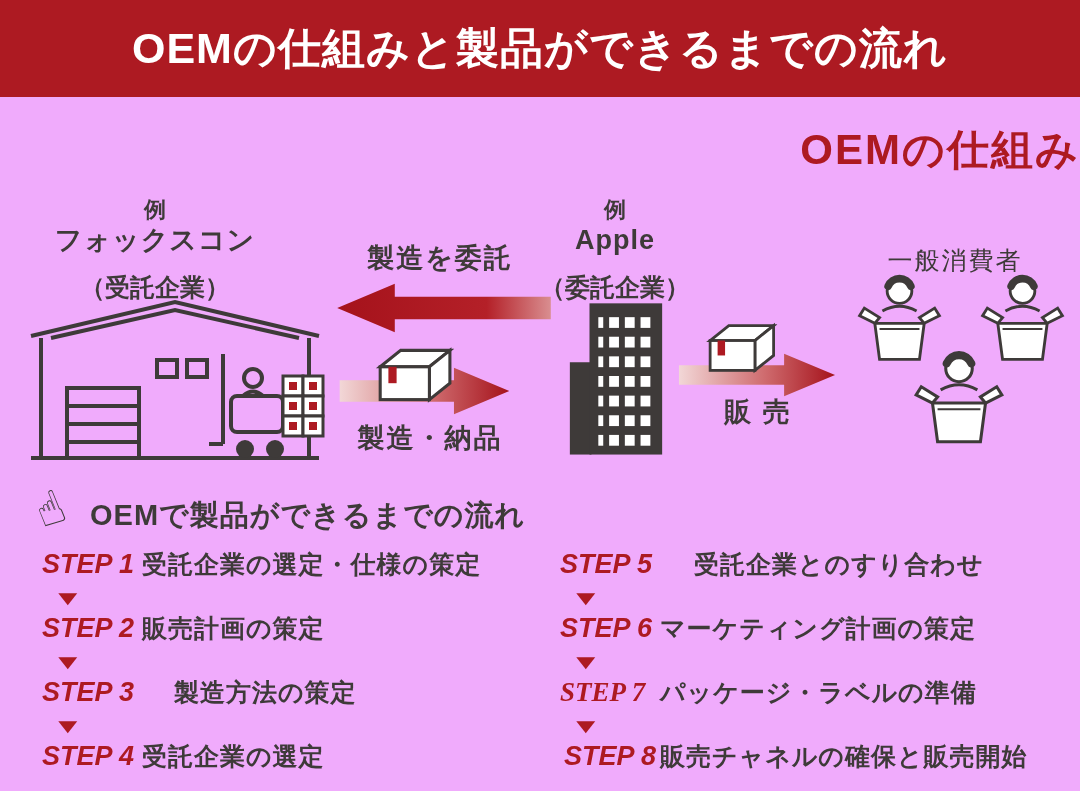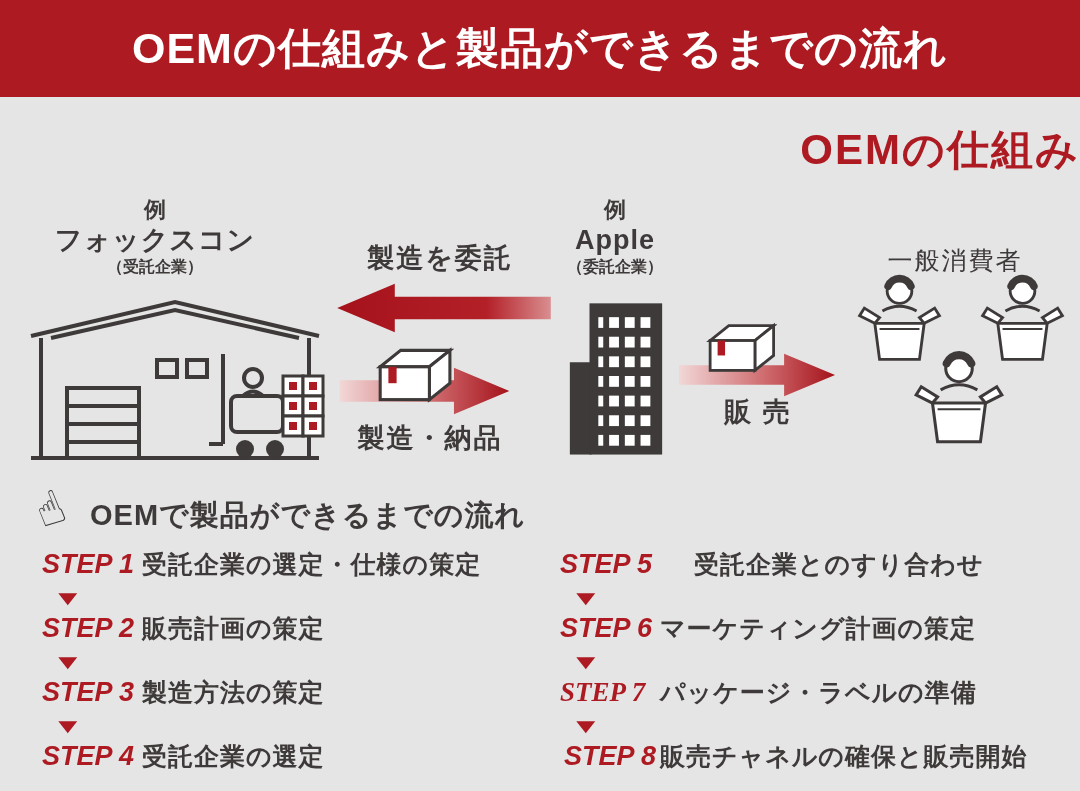--- a/index.html
+++ b/index.html
@@ -1,38 +1,38 @@
 <!DOCTYPE html>
 <html><head>
 <meta charset="utf-8">
 <style>
   html,body{margin:0;padding:0;background:#fff;}
   #canvas{
-    position:relative;width:1080px;height:791px;overflow:hidden;background:#e5e5e5;
+    position:relative;width:1080px;height:791px;overflow:hidden;background:#f0abfc;
     font-family:"Liberation Sans","DejaVu Sans",sans-serif;color:#3e3a39;
   }
   .abs{position:absolute;}
   
   .header{
     left:0;top:0;width:1080px;height:97px;background:#ad1a22;
     display:flex;align-items:center;justify-content:center;
   }
   .header h1{
     margin:0;color:#fff;font-size:43px;font-weight:800;letter-spacing:1px;white-space:nowrap;
   }
   
   .scheme-title{
     left:0;top:122px;width:1080px;text-align:right;
     color:#ad1a22;font-size:42px;font-weight:800;letter-spacing:2px;
   }
   
   .entity-label{text-align:center;font-weight:800;line-height:1.25;}
   .entity-label .ex{font-size:22px;display:block;}
   .entity-label .nm{font-size:27px;display:block;letter-spacing:1px;}
-  .entity-label .rl{font-size:16px;display:block;}
+  .entity-label .rl{font-size:25px;display:block;margin-top:15px;}
   .arrow-caption{font-size:27px;font-weight:800;text-align:center;letter-spacing:2px;white-space:nowrap;}
   .consumer-label{font-size:25px;font-weight:400;letter-spacing:2px;white-space:nowrap;}
   
   .flow-title{font-size:29px;font-weight:800;letter-spacing:1px;white-space:nowrap;}
   .hand{font-size:46px;color:#3e3a39;display:inline-block;transform:rotate(-22deg);}
   .step-row{display:flex;align-items:baseline;white-space:nowrap;}
   .step-label{
     font-style:italic;font-weight:800;color:#ad1a22;font-size:27px;
     width:100px;flex:0 0 100px;letter-spacing:0px;
   }
@@ -213,21 +213,21 @@
   <div class="abs step-row" style="left:42px;top:548px;">
     <span class="step-label">STEP 1</span>
     <span class="step-text">受託企業の選定・仕様の策定</span>
   </div>
   <div class="abs" style="left:56px;top:584px;"><span class="down-arrow">▼</span></div>
   <div class="abs step-row" style="left:42px;top:612px;">
     <span class="step-label">STEP 2</span>
     <span class="step-text">販売計画の策定</span>
   </div>
   <div class="abs" style="left:56px;top:648px;"><span class="down-arrow">▼</span></div>
-  <div class="abs step-row" style="left:42px;top:676px;">
+  <div class="abs step-row" style="left:42px;top:676px;gap:32px;">
     <span class="step-label">STEP 3</span>
     <span class="step-text">製造方法の策定</span>
   </div>
   <div class="abs" style="left:56px;top:712px;"><span class="down-arrow">▼</span></div>
   <div class="abs step-row" style="left:42px;top:740px;">
     <span class="step-label">STEP 4</span>
     <span class="step-text">受託企業の選定</span>
   </div>
 
   <div class="abs step-row" style="left:560px;top:548px;gap:34px;">

